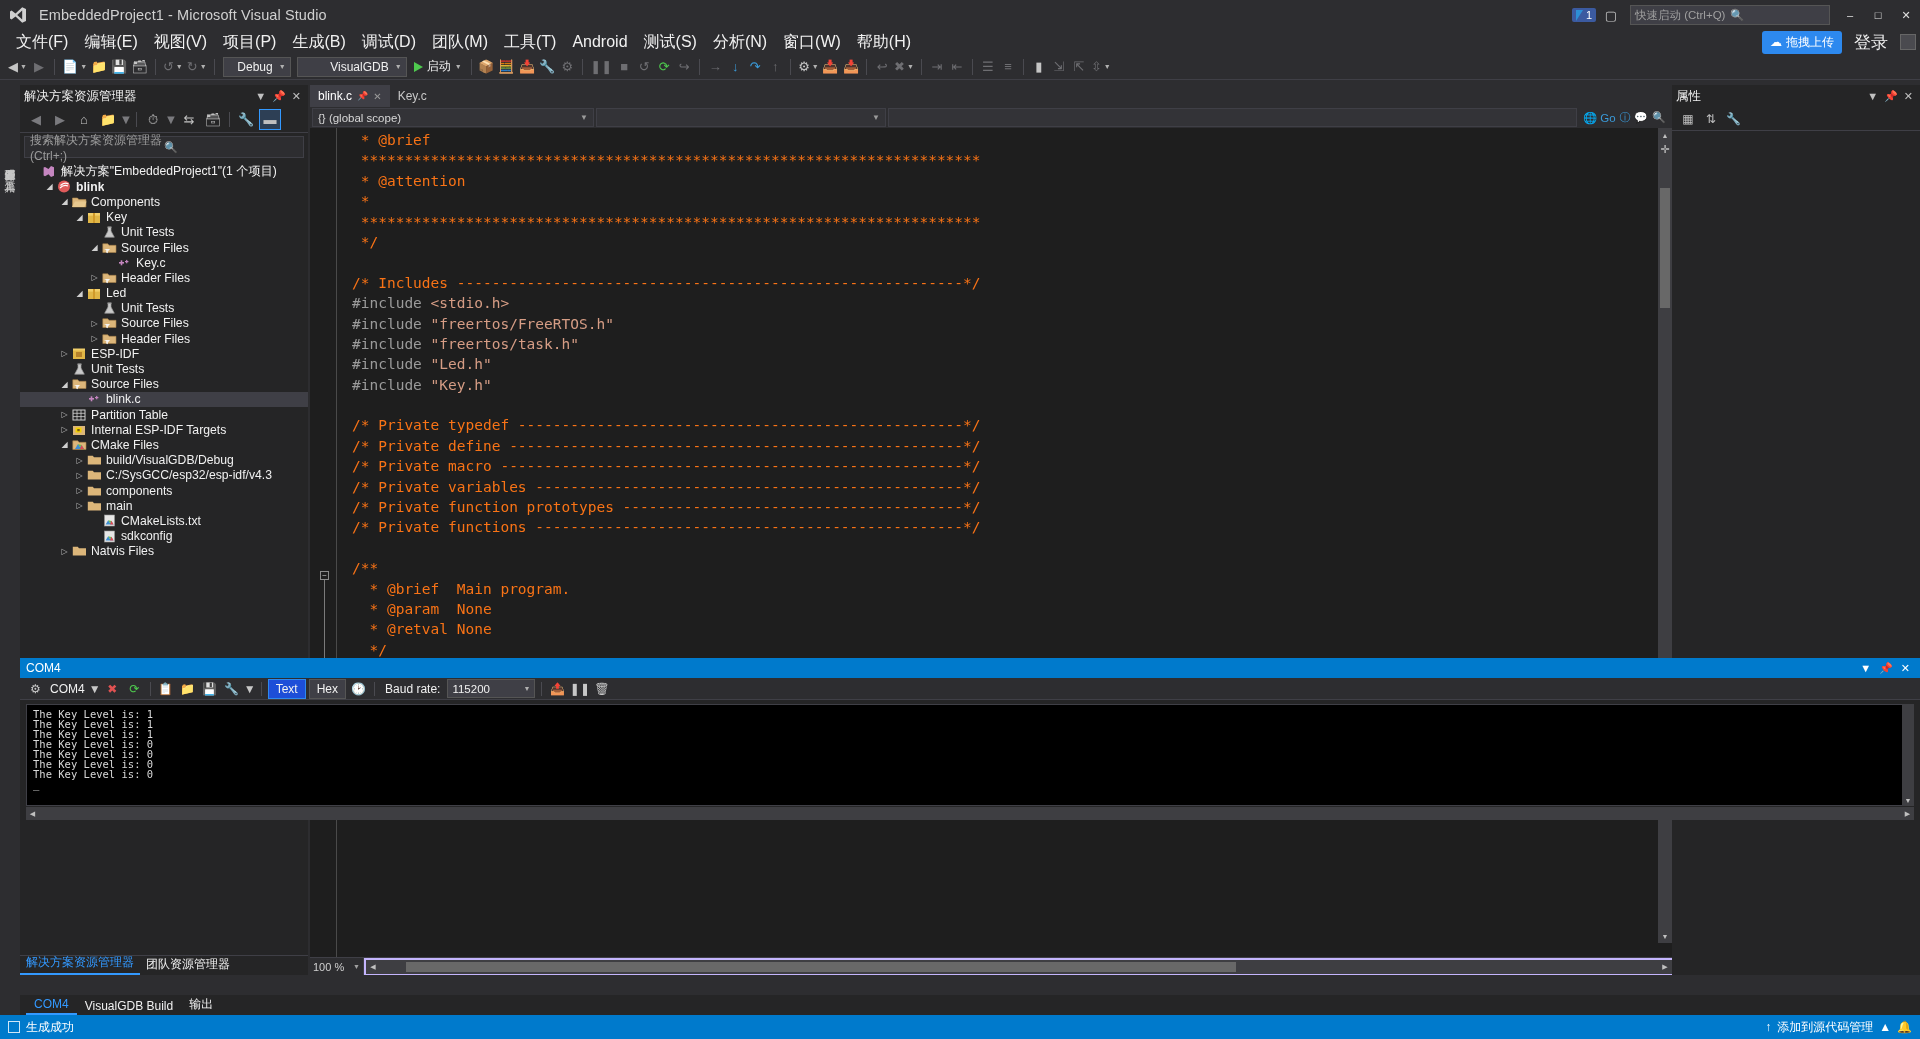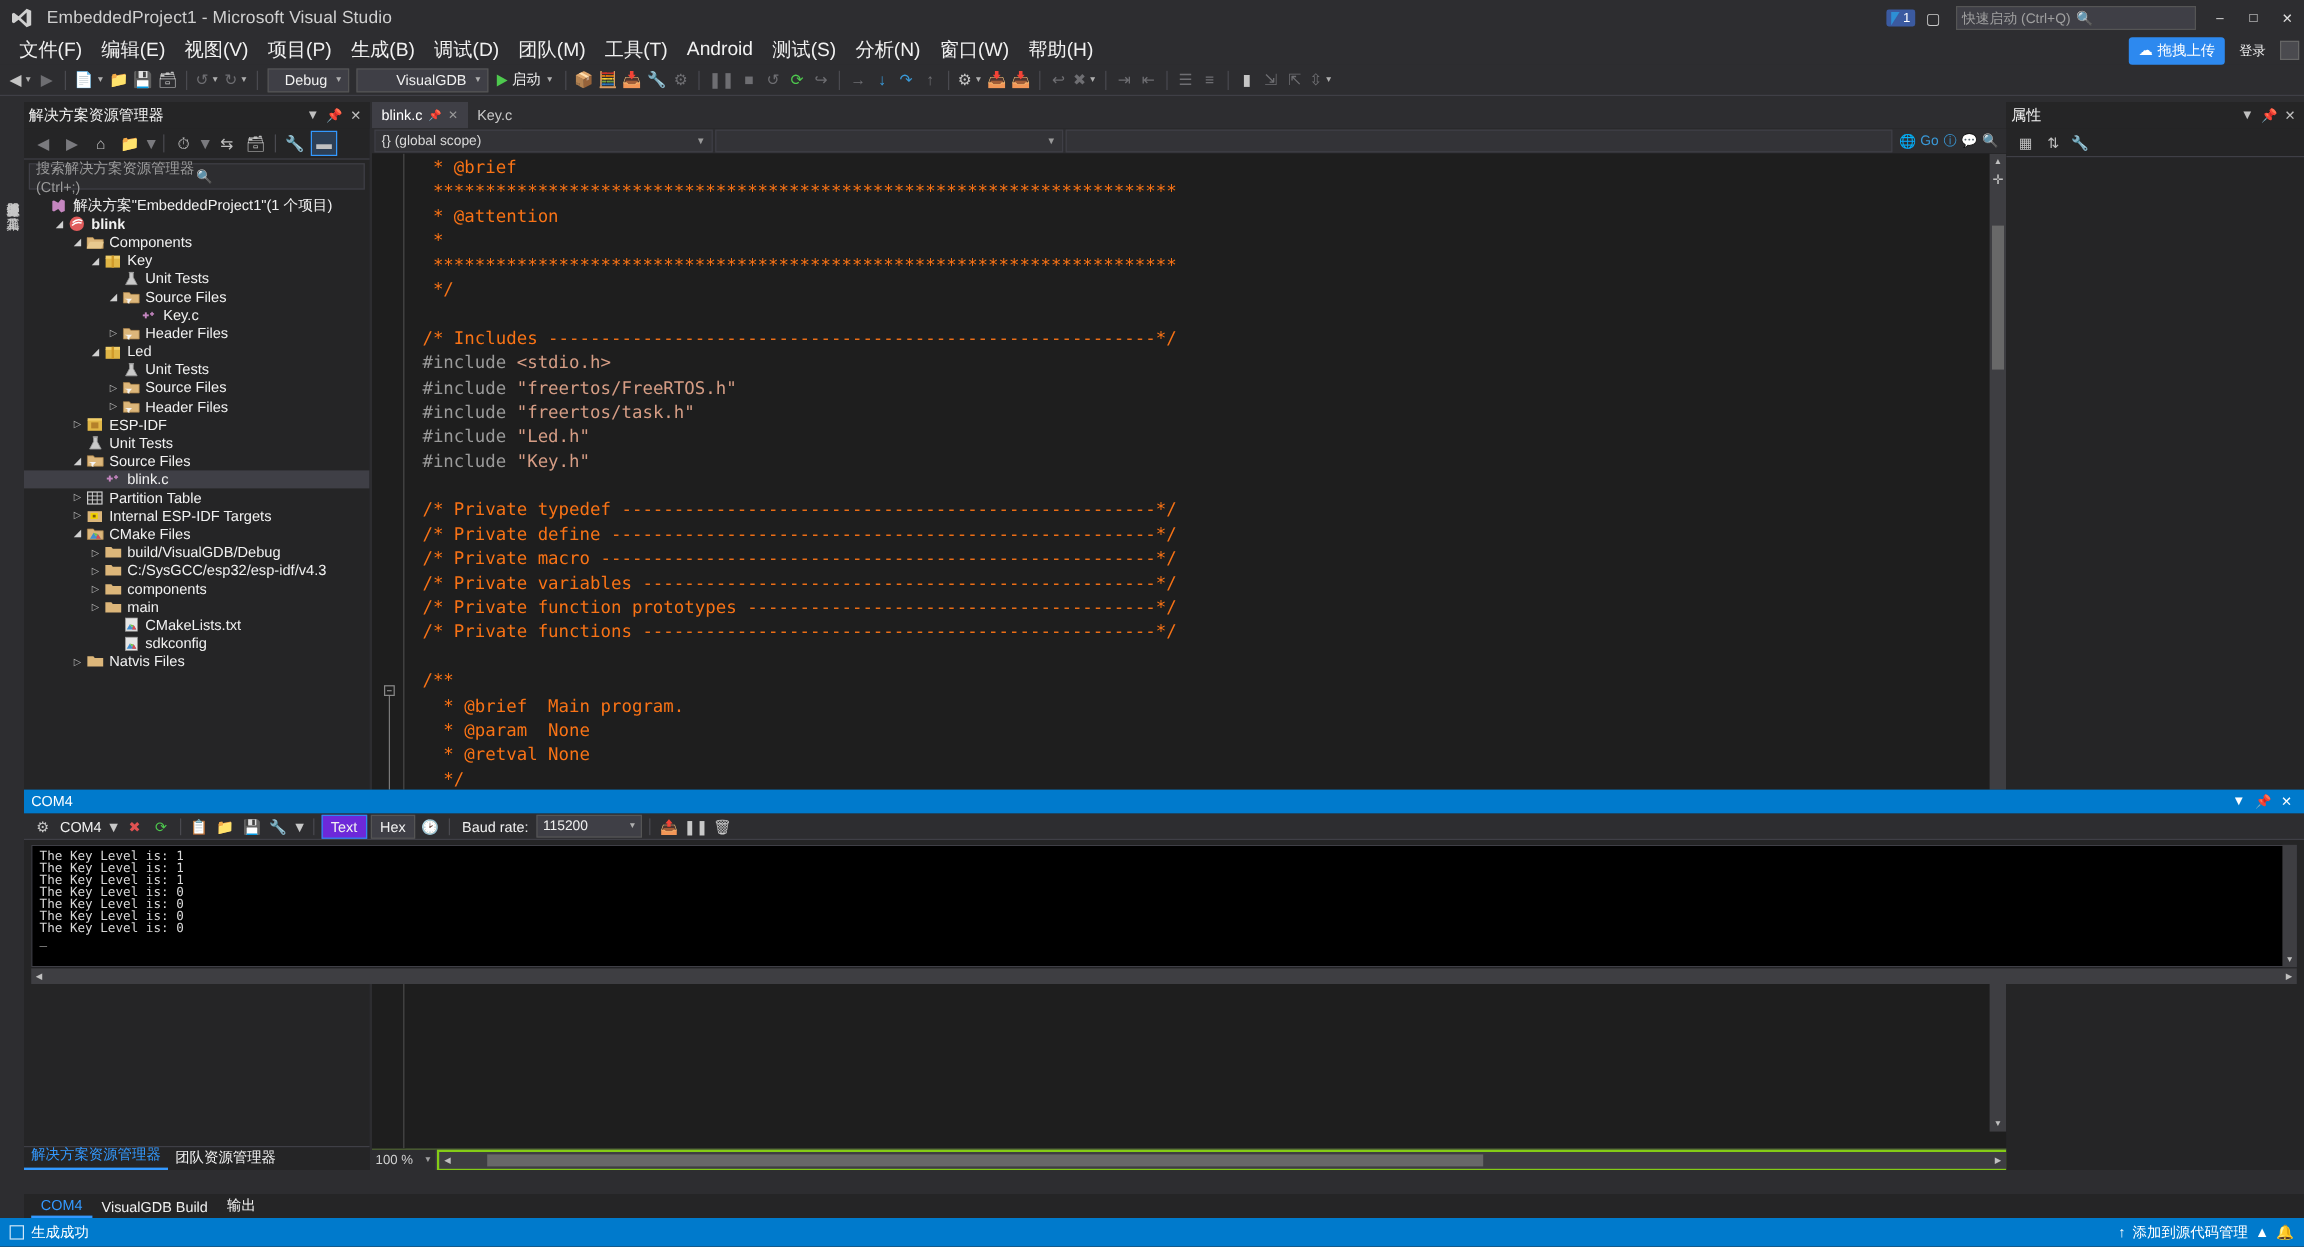--- a/index.html
+++ b/index.html
@@ -64,21 +64,21 @@
   }
   .menubar-right {
     position: absolute; right: 4px; top: 0; height: 24px;
     display: flex; align-items: center; gap: 6px;
   }
   .upload-pill {
     display: flex; align-items: center; gap: 4px;
     background: #2d89ef; border-radius: 3px; padding: 3px 8px;
     font-size: 12px; color: #fff;
   }
-  .login-text { font-size: 11px; color: #f1f1f1; padding: 0 6px;}
+  .login-text { font-size: 17px; color: #f1f1f1; padding: 0 6px;}
   .user-sq { width: 16px; height: 16px; background: #4a4a4f; border:1px solid #666; }
 
   
   .toolbar {
     height: 26px; background: #2d2d30; display: flex; align-items: center;
     padding-left: 6px; border-bottom: 1px solid #3f3f46;
   }
   .tb-sep { width: 1px; height: 16px; background: #4a4a50; margin: 0 5px; }
   .tbi {
     height: 22px; min-width: 20px; display: flex; align-items: center; justify-content: center;
@@ -206,21 +206,21 @@
   .region-bar { position:absolute; width:1px; background:#7a7a7a; left:14px;}
   .ed-vscroll {
     position: absolute; right: 0; top: 0; bottom: 14px; width: 14px; background: #3e3e42;
   }
   .ed-vscroll .up, .ed-vscroll .dn {
     height: 14px; display:flex;align-items:center;justify-content:center; color:#c0c0c0; font-size:7px;
   }
   .ed-vscroll .thumb { position:absolute; left:2px; right:2px; top:60px; height: 120px; background:#686868; }
   .ed-vscroll .plusbox { position:absolute; left:2px; right:2px; top:14px; height:14px; color:#c0c0c0; font-size:11px; display:flex;align-items:center;justify-content:center;}
   .ed-status {
-    height: 18px; background: #84cc16; display: flex; align-items: center;
+    height: 18px; background: #c4b5fd; display: flex; align-items: center;
     border-top: 1px solid #3f3f46;
   }
   .zoombox {
     width: 54px; height: 17px; background: #2d2d30; border-right:1px solid #3f3f46;
     display: flex; align-items: center; padding: 0 3px; font-size: 11px; color: #d0d0d0;
   }
   .zoombox .cc { margin-left: auto; font-size: 7px; color:#a0a0a0;}
   .ed-hscroll { flex: 1; height: 14px; background: #3e3e42; position: relative; margin-left:2px;}
   .ed-hscroll .lt, .ed-hscroll .rt { position:absolute; top:0; width:14px;height:14px;display:flex;align-items:center;justify-content:center;color:#c0c0c0;font-size:7px;}
   .ed-hscroll .lt { left: 0;} .ed-hscroll .rt { right: 0;}
@@ -250,21 +250,21 @@
     height: 22px; background: #2d2d30; display: flex; align-items: center; gap: 3px;
     padding: 0 6px; border-bottom: 1px solid #3f3f46;
   }
   .cm-ic { width: 19px; height: 19px; display:flex;align-items:center;justify-content:center;font-size:12px;color:#c8c8c8;}
   .cm-sep { width:1px;height:14px;background:#4a4a50;margin:0 3px;}
   .cm-lab { font-size: 12px; color: #f1f1f1; padding: 0 4px; }
   .cm-port { font-size: 12px; color: #f1f1f1; padding: 0 2px; }
   .cm-toggle {
     font-size: 12px; padding: 2px 7px; color: #f1f1f1; background: #3f3f46; border: 1px solid #555;
   }
-  .cm-toggle.on { background: #6d28d9; border-color: #2d89ef; }
+  .cm-toggle.on { background: #1d4ed8; border-color: #2d89ef; }
   .cm-baud {
     width: 88px; height: 19px; background: #3f3f46; border:1px solid #555;
     display: flex; align-items: center; padding: 0 4px; font-size: 11.5px; color: #f0f0f0;
   }
   .cm-baud .cc { margin-left: auto; font-size:7px;color:#b0b0b0;}
   .com-body {
     position: absolute; left: 6px; right: 6px; top: 46px; bottom: 14px;
     background: #000; border: 1px solid #3f3f46;
     font-family: "DejaVu Sans Mono", "Liberation Mono", monospace;
     font-size: 10.5px; line-height: 10px; color: #d8d8d8; padding: 4px 6px;

